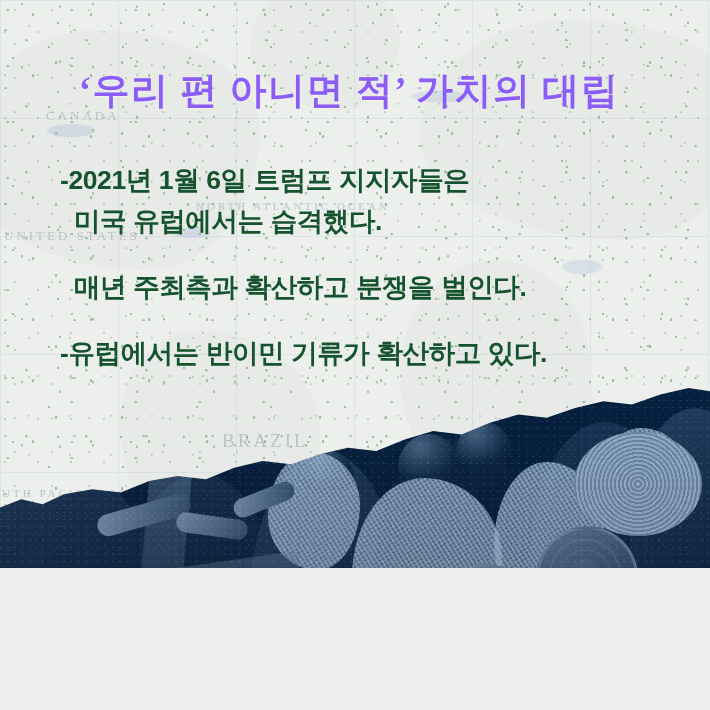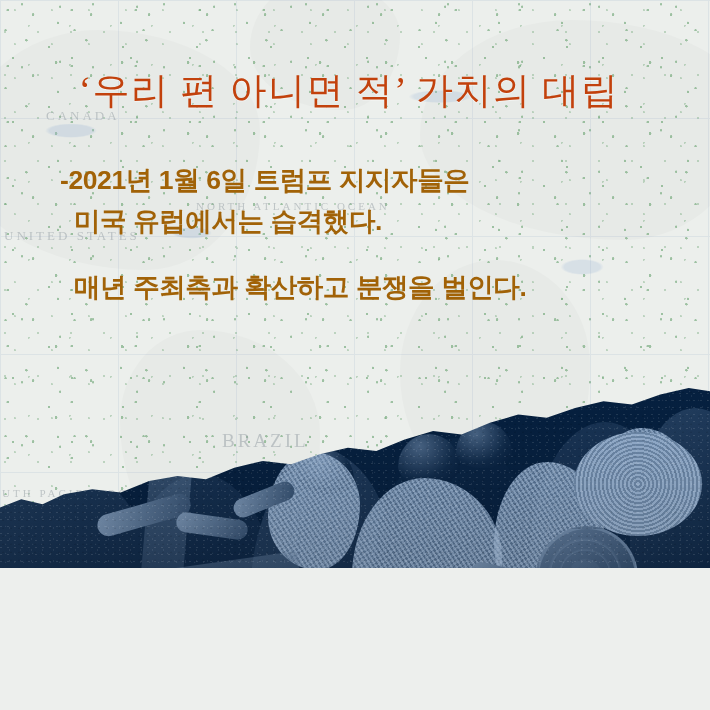--- a/index.html
+++ b/index.html
@@ -82,31 +82,31 @@
     white-space:nowrap;
     opacity:.55;
     font-size:13px;
   }
 
   
   .title{
     position:absolute;left:0;right:12px;top:66px;
     text-align:center;
     font-family:"Liberation Serif","DejaVu Serif",serif;
-    font-weight:400;
+    font-weight:700;
     font-size:37px;
     letter-spacing:1.5px;
-    color:#c2410c;
+    color:#8b5cf6;
     text-shadow:0 1px 0 rgba(255,255,255,.45);
   }
 
   
   .bullets{
     position:absolute;left:60px;top:160px;right:40px;
-    color:#a16207;
+    color:#14532d;
     font-weight:700;
     font-size:26.5px;
     line-height:41px;
     letter-spacing:-.4px;
   }
   .bullet{margin-bottom:25px;}
   .bullet .l1{display:block;}
   .bullet .l2{display:block;padding-left:14px;}
 
   
@@ -237,20 +237,23 @@
 
     <div class="bullet">
       <span class="l1"><span>-</span><span>2021년 1월 6일 트럼프 지지자들은</span></span>
       <span class="l2">미국 유럽에서는 습격했다.</span>
     </div>
 
     <div class="bullet">
       <span class="l2">매년 주최측과 확산하고 분쟁을 벌인다.</span>
     </div>
 
+    <div class="bullet">
+      <span class="l1"><span>-</span><span>유럽에서는 반이민 기류가 확산하고 있다.</span></span>
+    </div>
 
   </div>
 
   <div class="photo-wrap">
     <div class="photo">
 
       <div class="fig" style="left:-30px;top:88px;width:190px;height:250px;background:linear-gradient(150deg,#34506e,#132336);"></div>
       <div class="fig" style="left:120px;top:96px;width:160px;height:240px;background:linear-gradient(160deg,#2a4460,#0f1d2e);"></div>
       <div class="fig" style="left:250px;top:74px;width:150px;height:250px;background:linear-gradient(140deg,#3b587a,#14263a);"></div>
       <div class="fig" style="left:372px;top:60px;width:170px;height:250px;background:linear-gradient(150deg,#1e3550,#0d1928);"></div>

